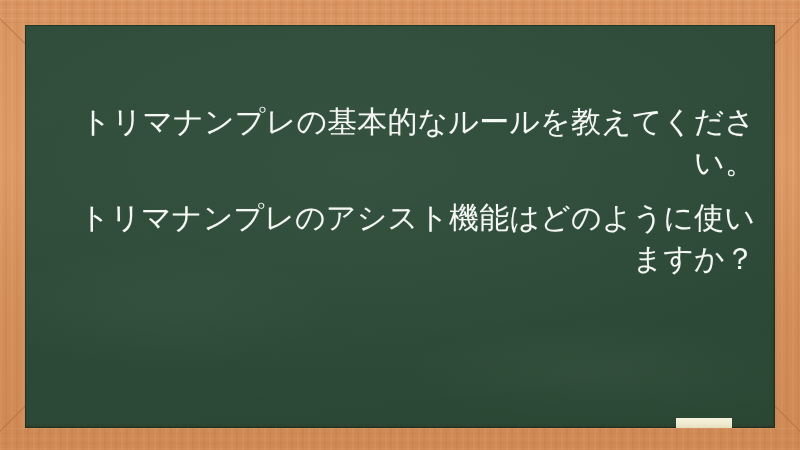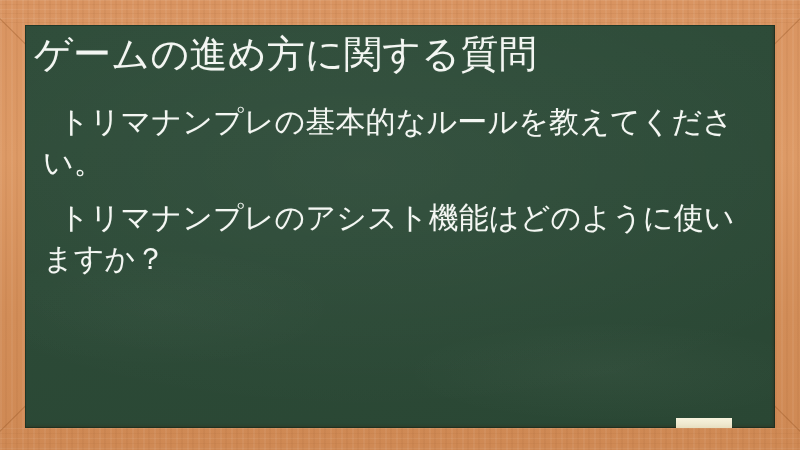--- a/index.html
+++ b/index.html
@@ -161,20 +161,21 @@
   .bullet {
     color: #f4f7f3;
     font-size: 30px;
     line-height: 41px;
     font-weight: 400;
     letter-spacing: 0.1px;
     margin: 0 0 14px 0;
     text-indent: 16px;
     text-shadow: 0 0 2px rgba(255,255,255,0.08);
     word-break: break-all;
+    text-align: right;
   }
   .bullet:last-child { margin-bottom: 8px; }
 
   
   .chalk {
     position: absolute;
     left: 651px;
     top: 393px;
     width: 56px;
     height: 11px;
@@ -191,21 +192,20 @@
   <div class="frame-top-grain"></div>
   <div class="frame-bottom-grain"></div>
 
   <div class="miter tl"></div>
   <div class="miter tr"></div>
   <div class="miter bl"></div>
   <div class="miter br"></div>
 
   <div class="board">
 
-    <div class="title">ゲームの進め方に関する質問</div>
 
     <div class="bullets">
       <p class="bullet">トリマナンプレの基本的なルールを教えてください。</p>
       <p class="bullet">トリマナンプレのアシスト機能はどのように使いますか？</p>
     </div>
 
     <div class="chalk"></div>
 
   </div>
 </div>

